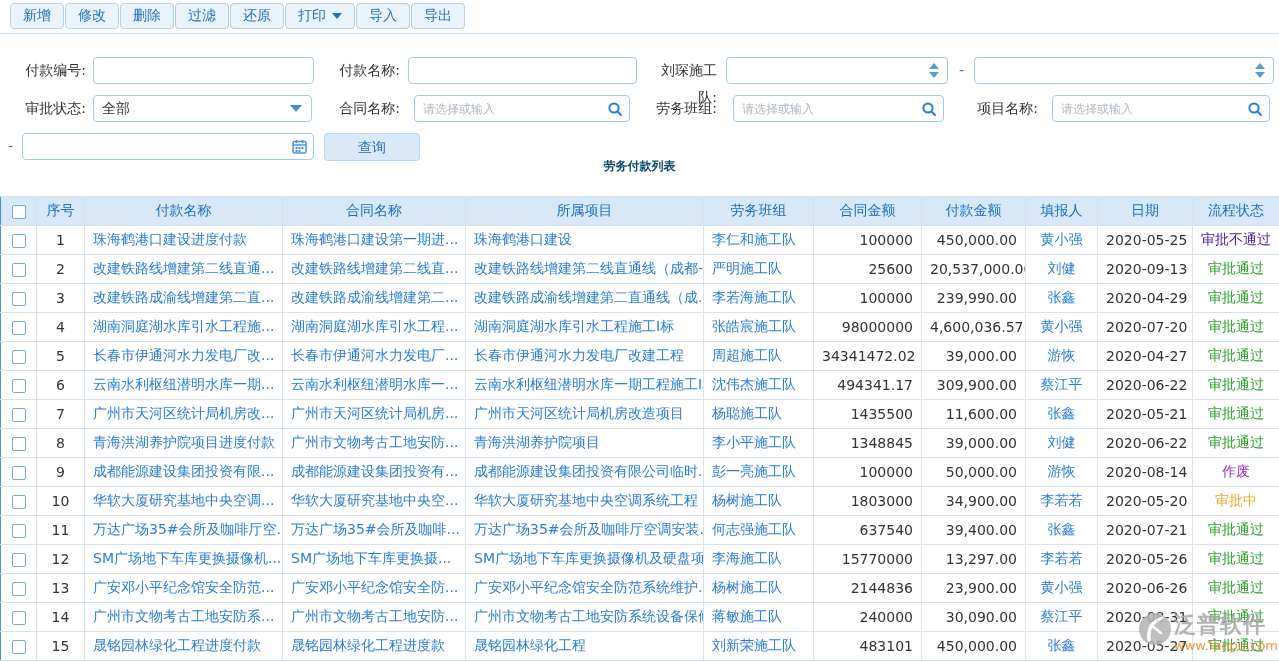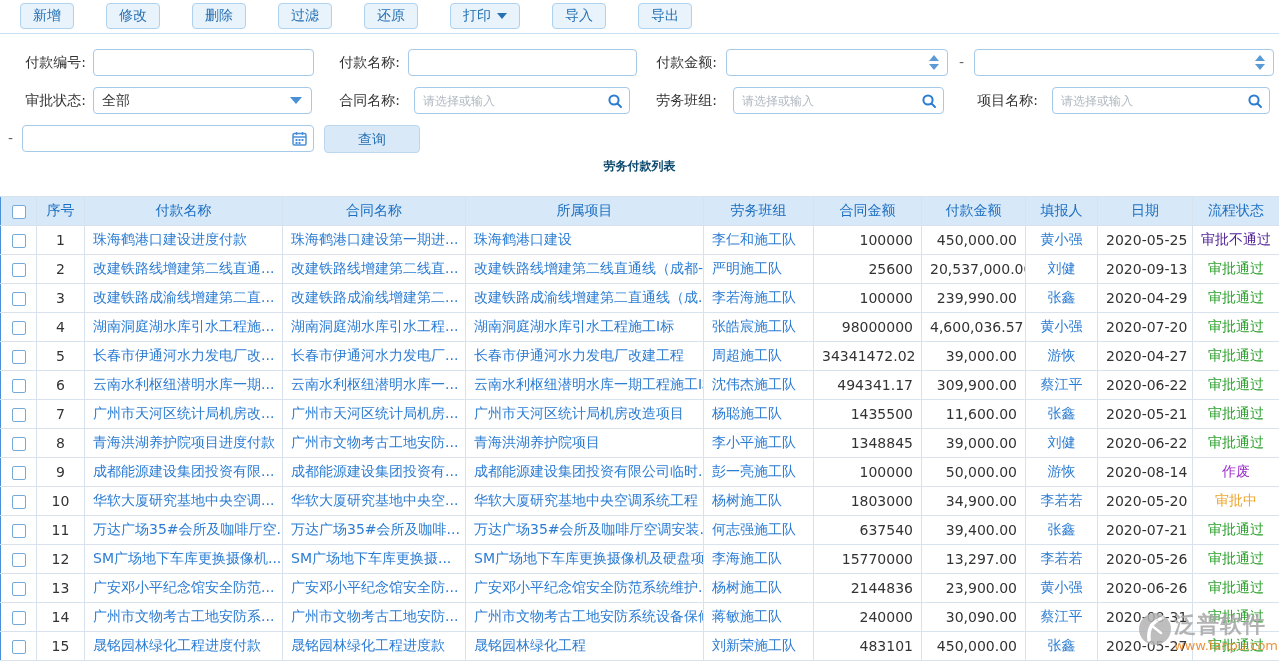--- a/index.html
+++ b/index.html
@@ -1,30 +1,30 @@
 <!DOCTYPE html>
 <html><head>
 <meta charset="utf-8">
 <style>
   * { margin:0; padding:0; box-sizing:border-box; }
   html,body { background:#fff; }
   body { font-family:"DejaVu Sans","Liberation Sans",sans-serif; font-size:14px; color:#333; }
   .app { position:relative; width:1279px; height:662px; overflow:hidden; background:#fff; }
 
   
-  .toolbar { position:absolute; left:20px; top:3px; display:flex; gap:32px; }
+  .toolbar { position:absolute; left:10px; top:3px; display:flex; gap:1px; }
   .tbtn { display:inline-flex; align-items:center; gap:6px; height:26px; padding:0 12px;
           background:#e9f3fc; border:1px solid #afd2ee; border-radius:4px;
           color:#2470b3; font-size:14px; cursor:pointer; white-space:nowrap; }
   .tbtn .caret { width:0; height:0; border-left:5px solid transparent; border-right:5px solid transparent;
                  border-top:6px solid #2470b3; display:inline-block; }
   .sep { position:absolute; left:0; top:33px; width:1279px; height:1px; background:#c9dff2; }
 
   
-  .filters { position:absolute; left:0; top:46px; width:1263px; height:112px; }
+  .filters { position:absolute; left:0; top:54px; width:1263px; height:112px; }
   .flabel { position:absolute; height:27px; line-height:27px; text-align:right; color:#333; font-size:14px; }
   .fwrap { position:absolute; height:27px; background:#fff; border:1px solid #a5c9e8; border-radius:4px;
            display:flex; align-items:center; overflow:hidden; }
   .fwrap input { flex:1; min-width:0; height:100%; border:none; outline:none; padding:0 8px;
                  font-size:12px; color:#333; font-family:inherit; background:transparent; }
   .fwrap input::placeholder { color:#b0b8c0; }
   .selval { flex:1; padding:0 8px; font-size:14px; color:#333; line-height:25px; }
   .selarrow { width:0; height:0; border-left:6px solid transparent; border-right:6px solid transparent;
               border-top:7px solid #4a90d9; margin-right:9px; }
   .spin { display:flex; flex-direction:column; justify-content:center; gap:3px; margin-right:8px; }
@@ -100,21 +100,21 @@
   <div class="filters">
 
     <div class="flabel" style="left:10px;top:3px;width:76px">付款编号:</div>
     <div class="fwrap" style="left:93px;top:3px;width:221px">
       <input type="text" style="">
     </div>
     <div class="flabel" style="left:330px;top:3px;width:70px">付款名称:</div>
     <div class="fwrap" style="left:408px;top:3px;width:229px">
       <input type="text" style="">
     </div>
-    <div class="flabel" style="left:645px;top:3px;width:72px">付款金额:</div>
+    <div class="flabel" style="left:645px;top:3px;width:72px">刘琛施工队:</div>
     <div class="fwrap" style="left:726px;top:3px;width:222px">
       <input type="text" style="">
       <span class="spin">
           <i class="up"></i>
           <i class="dn"></i>
         </span>
     </div>
     <div class="dash" style="left:959px;top:3px">-</div>
     <div class="fwrap" style="left:974px;top:3px;width:300px">
       <input type="text" style="">

